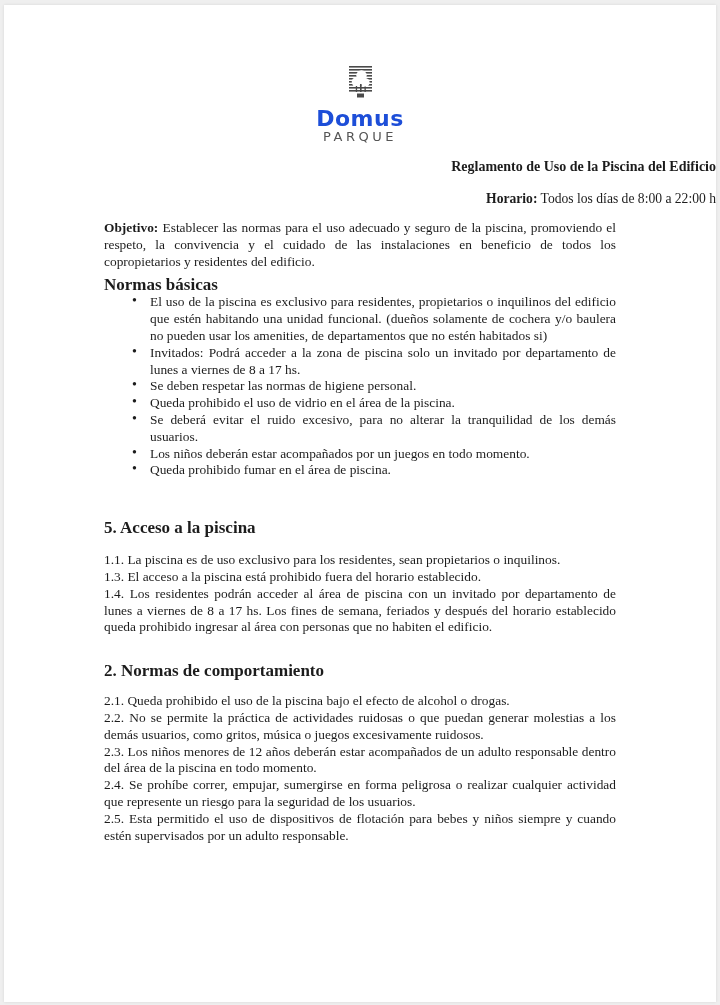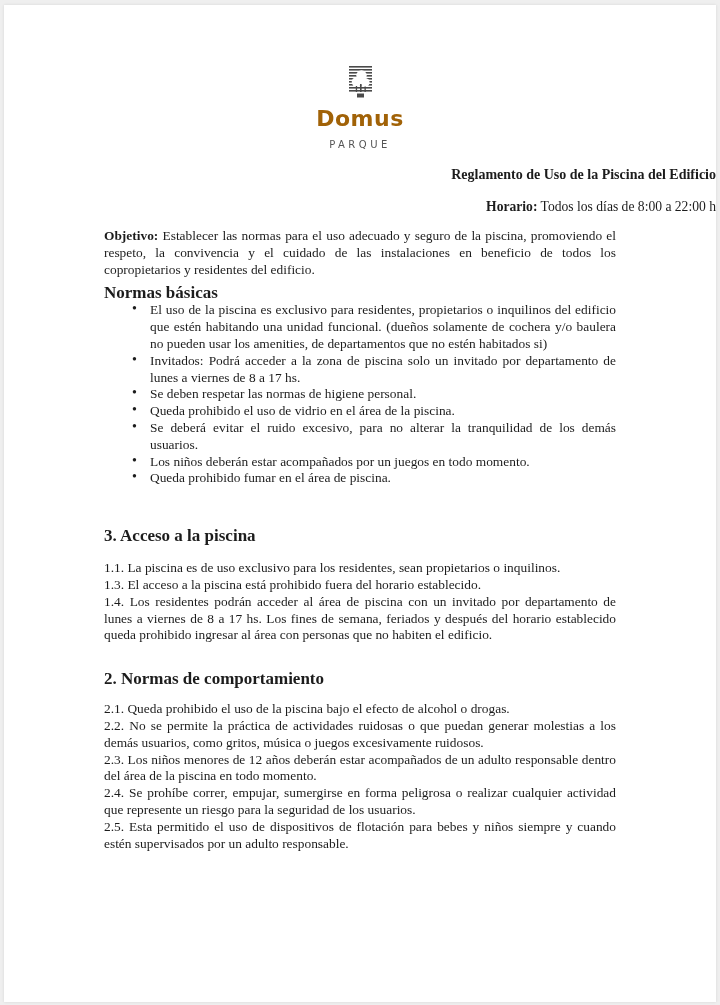--- a/index.html
+++ b/index.html
@@ -19,27 +19,27 @@
   }
   
   .header { padding-top: 61px; text-align: center; }
   .logo-icon { display: inline-block; width: 23px; height: 33px; }
   .brand {
     margin-top: 3px;
     font-family: "DejaVu Sans", sans-serif;
     font-size: 22px;
     font-weight: bold;
     letter-spacing: 0.5px;
-    color: #a16207;
+    color: #1d4ed8;
     line-height: 26px;
   }
   .brand-sub {
-    margin-top: 8px;
+    margin-top: 0;
     font-family: "DejaVu Sans", sans-serif;
-    font-size: 10px;
+    font-size: 13px;
     letter-spacing: 3.5px;
     color: #555;
     line-height: 9px;
   }
   
   .doc-title {
     margin-top: 17px;
     text-align: right;
     font-weight: bold;
     font-size: 14px;
@@ -119,21 +119,21 @@
     <ul class="bullet-list">
       <li><span class="marker">•</span><span>El uso de la piscina es exclusivo para residentes, propietarios o inquilinos del edificio que estén habitando una unidad funcional. (dueños solamente de cochera y/o baulera no pueden usar los amenities, de departamentos que no estén habitados si)</span></li>
       <li><span class="marker">•</span><span>Invitados: Podrá acceder a la zona de piscina solo un invitado por departamento de lunes a viernes de 8 a 17 hs.</span></li>
       <li><span class="marker">•</span><span>Se deben respetar las normas de higiene personal.</span></li>
       <li><span class="marker">•</span><span>Queda prohibido el uso de vidrio en el área de la piscina.</span></li>
       <li><span class="marker">•</span><span>Se deberá evitar el ruido excesivo, para no alterar la tranquilidad de los demás usuarios.</span></li>
       <li><span class="marker">•</span><span>Los niños deberán estar acompañados por un juegos en todo momento.</span></li>
       <li><span class="marker">•</span><span>Queda prohibido fumar en el área de piscina.</span></li>
     </ul>
 
-    <p class="section-heading sec1-heading">3. Acceso a la piscina</p>
+    <p class="section-heading sec1-heading">5. Acceso a la piscina</p>
 
     <div class="sec1-body">
       <p class="para">1.1. La piscina es de uso exclusivo para los residentes, sean propietarios o inquilinos.</p>
       <p class="para">1.3. El acceso a la piscina está prohibido fuera del horario establecido.</p>
       <p class="para">1.4. Los residentes podrán acceder al área de piscina con un invitado por departamento de lunes a viernes de 8 a 17 hs. Los fines de semana, feriados y después del horario establecido queda prohibido ingresar al área con personas que no habiten el edificio.</p>
     </div>
 
     <p class="section-heading sec2-heading">2. Normas de comportamiento</p>
 
     <div class="sec2-body">

